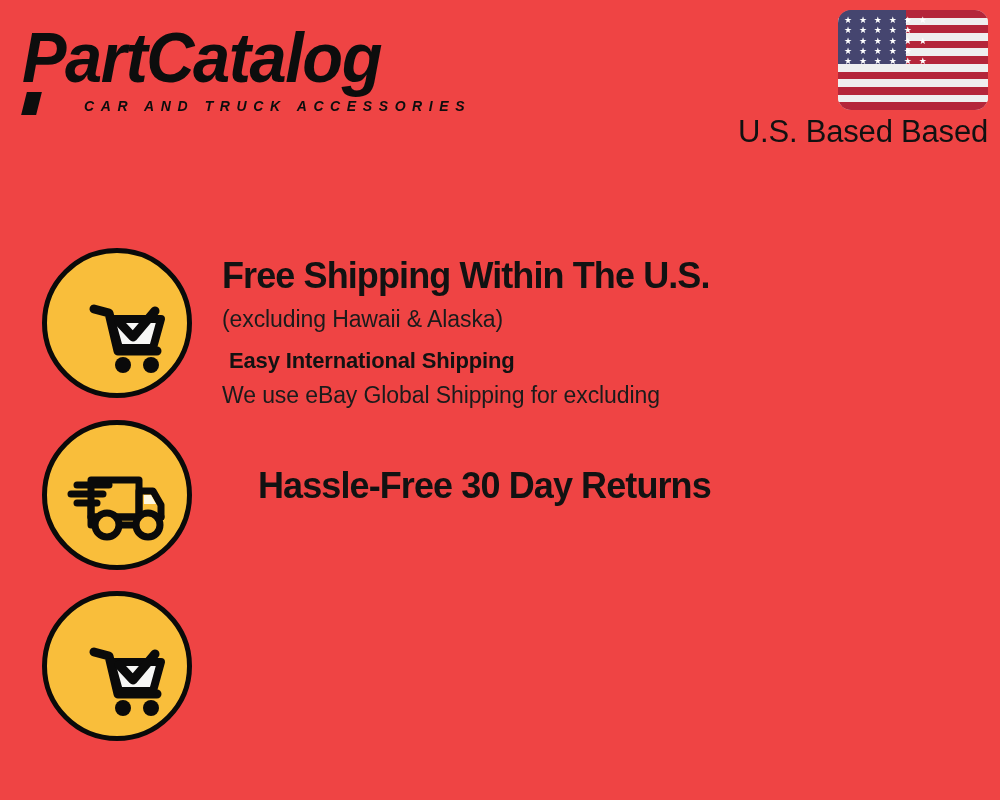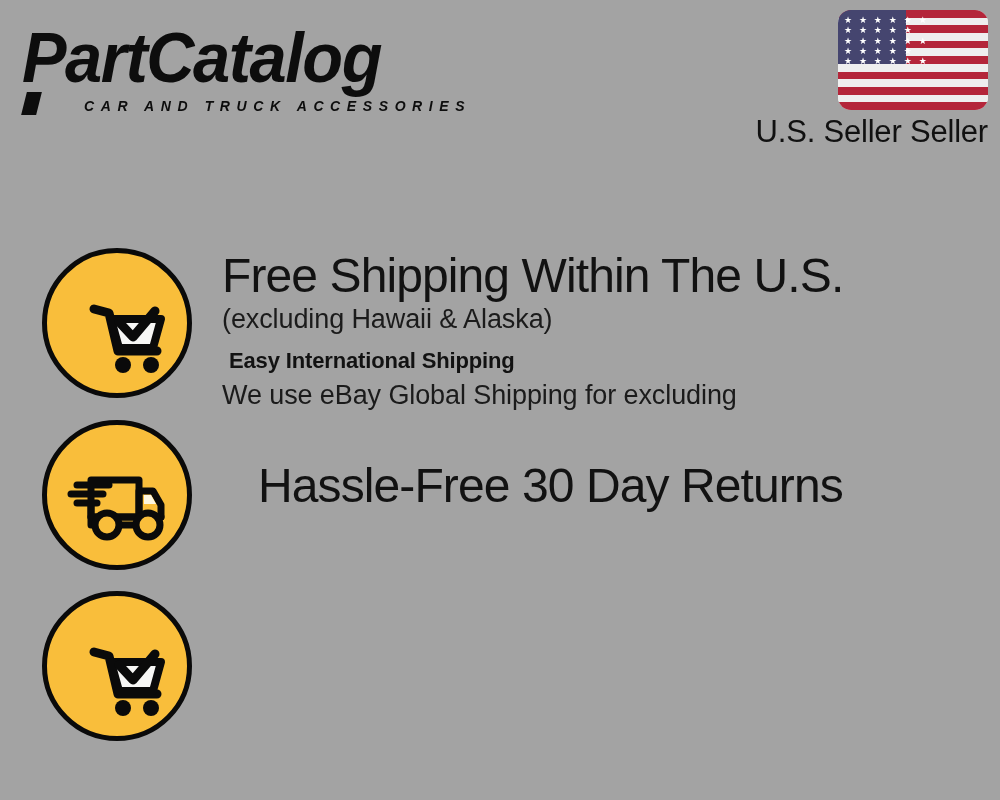--- a/index.html
+++ b/index.html
@@ -15,21 +15,21 @@
     font-family: "Liberation Sans", sans-serif;
     color: #111111;
     position: relative;
     overflow: hidden;
   }
 
   .banner {
     position: relative;
     width: 1000px;
     height: 800px;
-    background: #a3a3a3;
+    background: #ef4444;
   }
 
   
   .header {
     position: absolute;
     top: 0; left: 0;
     width: 1000px;
     height: 175px;
   }
 
@@ -184,30 +184,30 @@
     height: 140px;
   }
 
   .benefit-text {
     flex: 1 1 auto;
     padding-left: 30px;
     padding-top: 2px;
   }
 
   .benefit-heading {
-    font-size: 48px;
-    font-weight: 400;
+    font-size: 36px;
+    font-weight: 700;
     line-height: 52px;
     letter-spacing: -0.9px;
     color: #121212;
     white-space: nowrap;
   }
 
   .benefit-sub {
-    font-size: 27px;
+    font-size: 23px;
     font-weight: 400;
     line-height: 34px;
     color: #1b1b1b;
     letter-spacing: -0.1px;
     white-space: nowrap;
   }
 
   .benefit-sub-strong {
     font-size: 22px;
     font-weight: 700;
@@ -252,21 +252,21 @@
         <div class="stripe" style="top:76.9230%; background:#b4263a;"></div>
         <div class="stripe" style="top:84.6153%; background:#efefef;"></div>
         <div class="stripe" style="top:92.3076%; background:#b4263a;"></div>
         <div class="canton"></div>
         <div class="stars"><span>★ ★ ★ ★ ★ ★</span>
 <span>★ ★ ★ ★ ★</span>
 <span>★ ★ ★ ★ ★ ★</span>
 <span>★ ★ ★ ★ ★</span>
 <span>★ ★ ★ ★ ★ ★</span></div>
       </div>
-      <div class="seller-text">U.S. Seller Seller</div>
+      <div class="seller-text">U.S. Based Based</div>
     </div>
 
   </div>
 
   <div class="benefits">
 
     <div class="benefit-row row-1">
       <div class="icon-circle">
         <svg viewBox="0 0 140 140" xmlns="http://www.w3.org/2000/svg" aria-hidden="true">
           <path d="M47 56 L62 60 L71 98 L110 98" fill="none" stroke="#0a0a0a" stroke-width="9" stroke-linecap="round" stroke-linejoin="round"></path>

